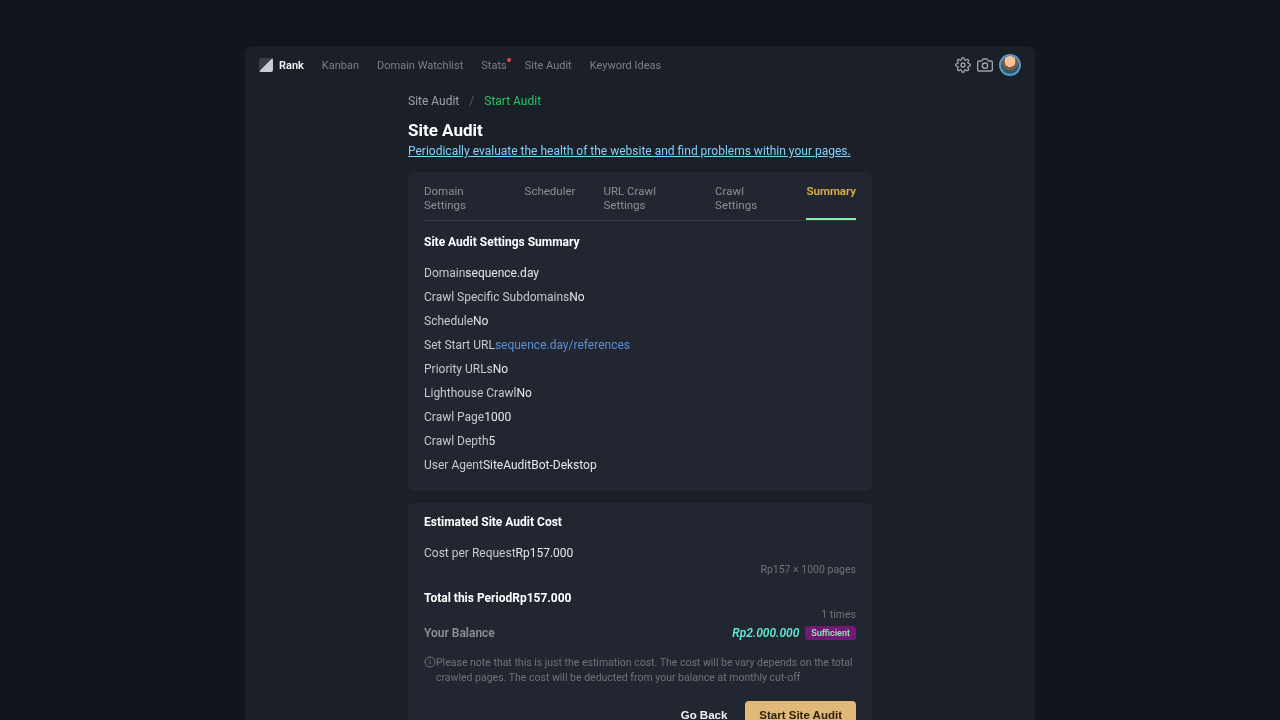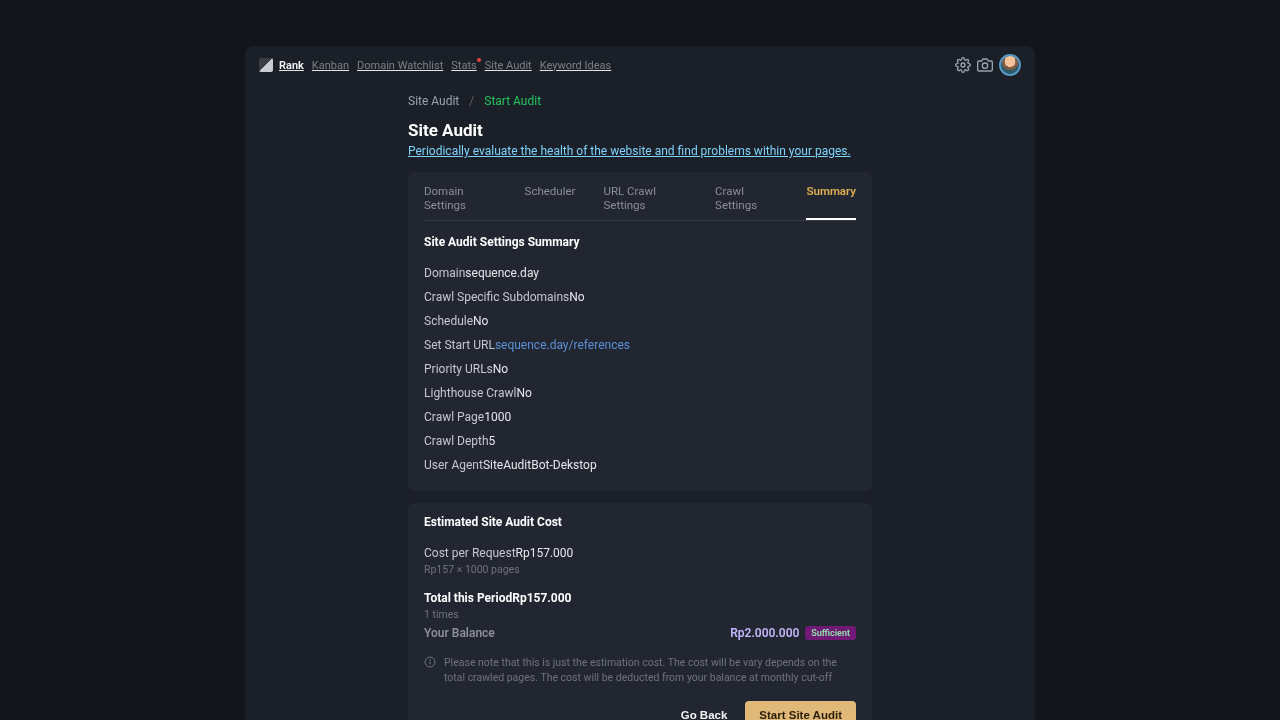--- a/index.html
+++ b/index.html
@@ -23,21 +23,21 @@
   align-items: center;
   padding: 8px 14px;
   gap: 6px;
   font-size: 11px;
 }
 .logo-sq {
   width: 14px; height: 14px;
   background: linear-gradient(135deg,#3a3d42 0 50%,#c9cdd3 50% 100%);
   border-radius: 2px;
 }
-.nav-items { display: flex; gap: 8px; text-decoration: underline; }
+.nav-items { display: flex; gap: 18px; }
 .nav-item { color: #7b8088; cursor: pointer; position: relative; }
 .nav-item.active { color: #f4f4f5; font-weight: 600; }
 .nav-item .dot {
   position: absolute; top: -1px; right: -4px;
   width: 4px; height: 4px; border-radius: 50%; background: #ef4444;
 }
 .spacer { flex: 1; }
 .top-icon { width: 16px; height: 16px; color: #9ca3af; cursor: pointer; }
 .avatar {
   width: 22px; height: 22px; border-radius: 50%;
@@ -63,49 +63,49 @@
 .tabs {
   display: flex; gap: 28px;
   border-bottom: 1px solid #353944;
   margin-bottom: 14px;
   font-size: 11.5px;
 }
 .tab { color: #8b8f97; padding-bottom: 8px; cursor: pointer; }
 .tab.active {
   color: #e0b04e;
   font-weight: 600;
-  border-bottom: 2px solid #ffffff;
+  border-bottom: 2px solid #86efac;
 }
 .section-heading {
   font-size: 12px; font-weight: 700; color: #fff;
   margin-bottom: 12px;
 }
 .row {
   display: flex; justify-content: flex-start;
   font-size: 12px; padding: 5px 0;
 }
 .row .label { color: #c5c8ce; }
 .row .value { color: #e5e7eb; }
 .row .value.link { color: #5b8fd6; cursor: pointer; }
 .row .value.bold { font-weight: 700; color: #fff; }
-.subtext { font-size: 10.5px; color: #6f737b; margin-top: -2px; }
+.subtext { font-size: 10.5px; color: #6f737b; margin-top: -2px; text-align: right; }
 .balance-row {
   display: flex; justify-content: space-between; align-items: center;
   font-size: 12px; padding: 5px 0; text-align: center;
 }
 .balance-row .label { color: #8b8f97; font-weight: 600; }
 .balance-right { display: flex; align-items: center; gap: 6px; }
-.balance-amt { color: #c4b5fd; font-weight: 600; }
+.balance-amt { color: #5eead4; font-weight: 600; font-style: italic; }
 .badge {
   background: #701a75; color: #8fe6a9;
   font-size: 9px; padding: 2px 6px; border-radius: 3px;
   font-weight: 600;
 }
 .note {
-  display: flex; gap: 8px;
+  display: flex; gap: 0;
   font-size: 10.5px; color: #6f737b;
   margin-top: 10px; line-height: 1.45;
 }
 .note-icon { width: 12px; height: 12px; flex-shrink: 0; margin-top: 1px; }
 .actions {
   display: flex; justify-content: flex-end; gap: 12px;
   margin-top: 16px;
 }
 .btn-secondary {
   background: none; border: none; color: #f4f4f5;

